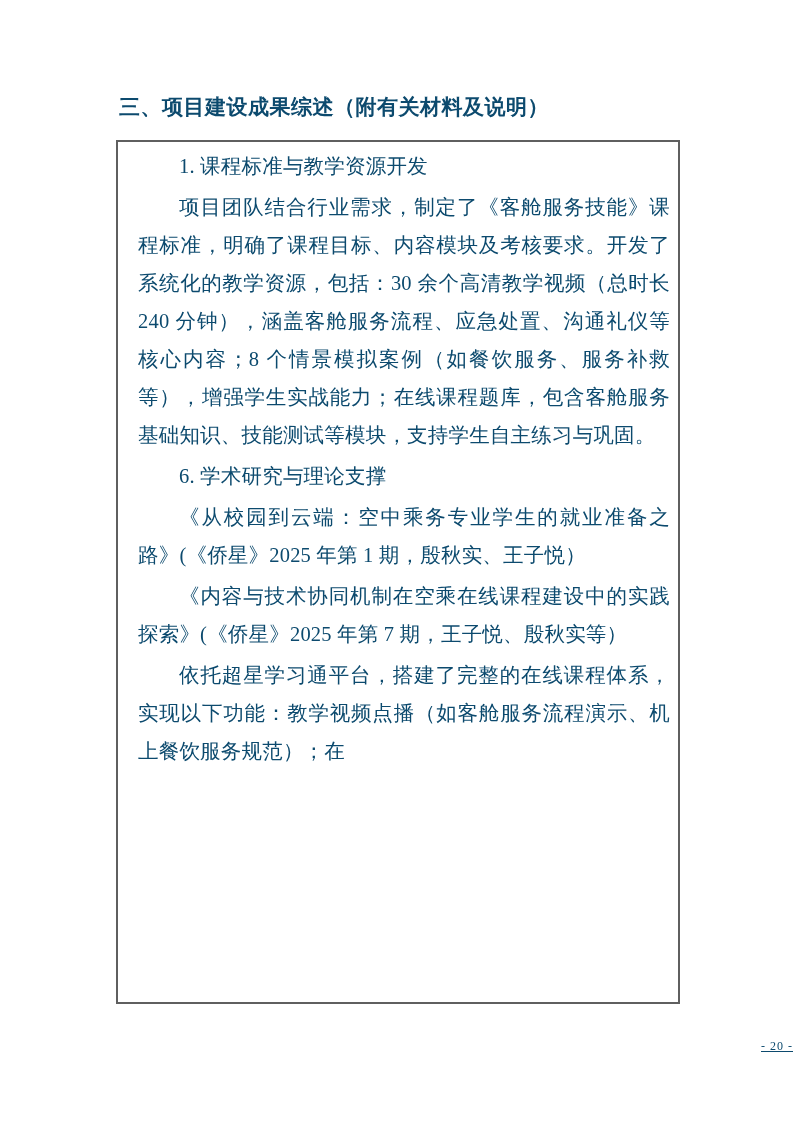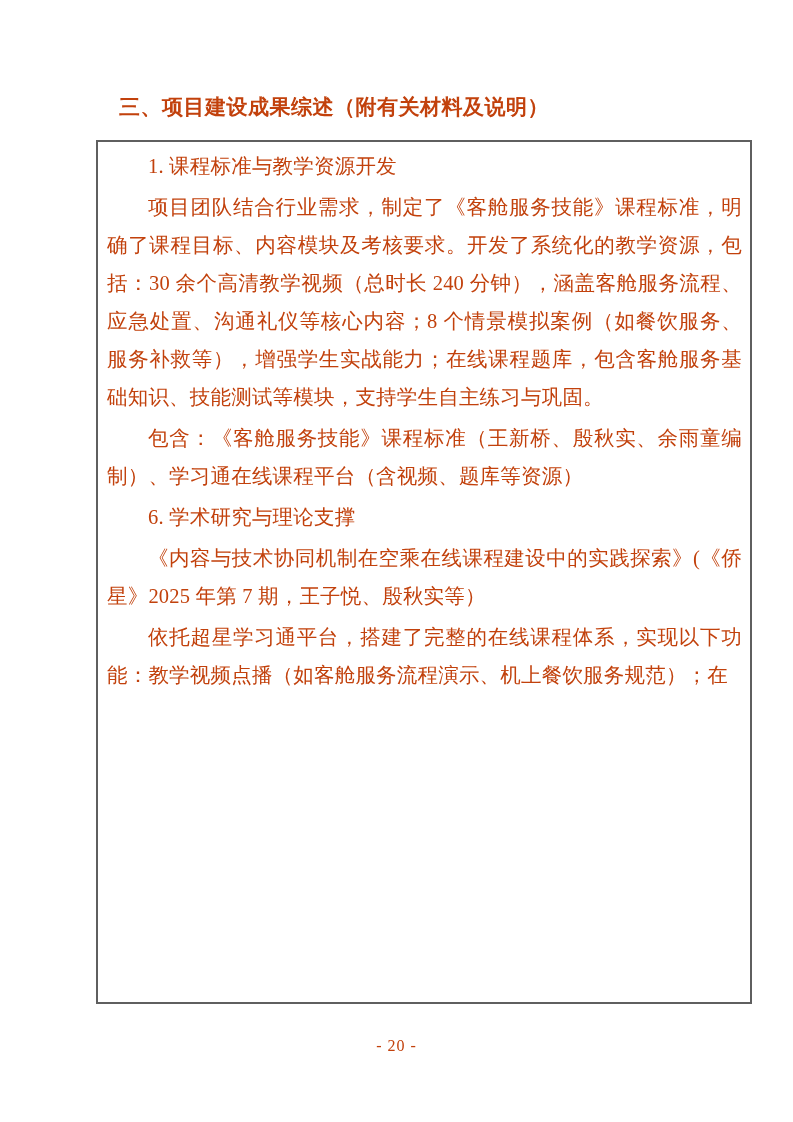--- a/index.html
+++ b/index.html
@@ -5,76 +5,77 @@
   html, body {
     margin: 0;
     padding: 0;
     background: #ffffff;
   }
   .page {
     position: relative;
     width: 793px;
     height: 1122px;
     background: #ffffff;
-    color: #c2410c;
+    color: #0c4a6e;
     font-family: "Liberation Serif", serif;
     overflow: hidden;
   }
   .heading {
     position: absolute;
     left: 119px;
     top: 92px;
     width: 560px;
     font-size: 21px;
     font-weight: bold;
     line-height: 30px;
     letter-spacing: 0.5px;
     white-space: nowrap;
   }
   .content-box {
     position: absolute;
-    left: 96px;
+    left: 116px;
     top: 140px;
-    width: 656px;
+    width: 564px;
     height: 864px;
     border: 2px solid #5f5f5f;
     box-sizing: border-box;
-    padding: 2px 8px 0 9px;
+    padding: 2px 8px 0 20px;
     overflow: hidden;
   }
   .content-box p {
     margin: 3px 0;
     font-size: 20.5px;
     line-height: 38px;
     text-align: justify;
     text-indent: 2em;
     letter-spacing: 0.2px;
   }
   .page-footer {
     position: absolute;
     top: 1036px;
     left: 0;
     width: 100%;
-    text-align: center;
-    font-size: 16px;
+    text-align: right;
+    font-size: 12px;
     line-height: 20px;
     letter-spacing: 1px;
+    text-decoration: underline;
   }
 </style>
 </head>
 <body>
 
 <div class="page">
 
   <div class="heading">三、项目建设成果综述（附有关材料及说明）</div>
 
   <div class="content-box">
     <p>1. 课程标准与教学资源开发</p>
     <p>项目团队结合行业需求，制定了《客舱服务技能》课程标准，明确了课程目标、内容模块及考核要求。开发了系统化的教学资源，包括：30 余个高清教学视频（总时长 240 分钟），涵盖客舱服务流程、应急处置、沟通礼仪等核心内容；8 个情景模拟案例（如餐饮服务、服务补救等），增强学生实战能力；在线课程题库，包含客舱服务基础知识、技能测试等模块，支持学生自主练习与巩固。</p>
-    <p>包含：《客舱服务技能》课程标准（王新桥、殷秋实、余雨童编制）、学习通在线课程平台（含视频、题库等资源）</p>
     <p>6. 学术研究与理论支撑</p>
+    <p>《从校园到云端：空中乘务专业学生的就业准备之路》(《侨星》2025 年第 1 期，殷秋实、王子悦）</p>
     <p>《内容与技术协同机制在空乘在线课程建设中的实践探索》(《侨星》2025 年第 7 期，王子悦、殷秋实等）</p>
     <p>依托超星学习通平台，搭建了完整的在线课程体系，实现以下功能：教学视频点播（如客舱服务流程演示、机上餐饮服务规范）；在</p>
   </div>
 
   <div class="page-footer">- 20 -</div>
 
 </div>
 
 </body></html>

